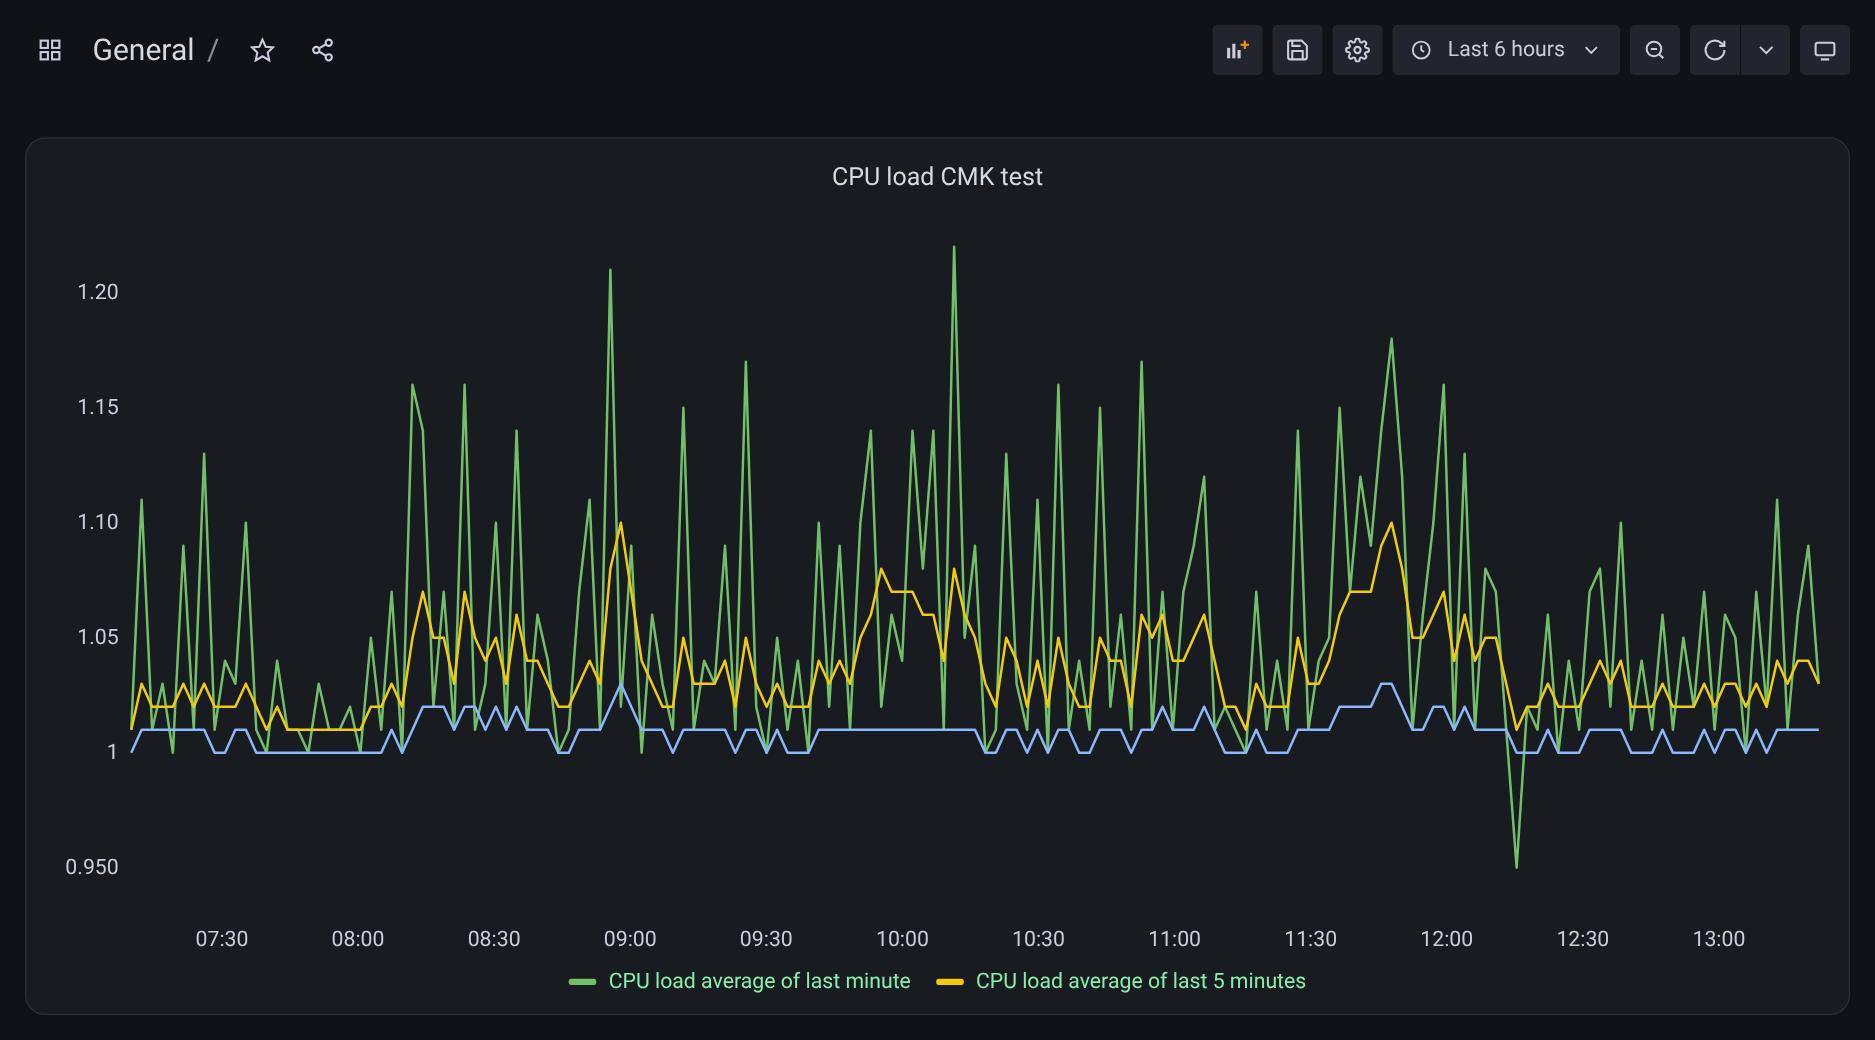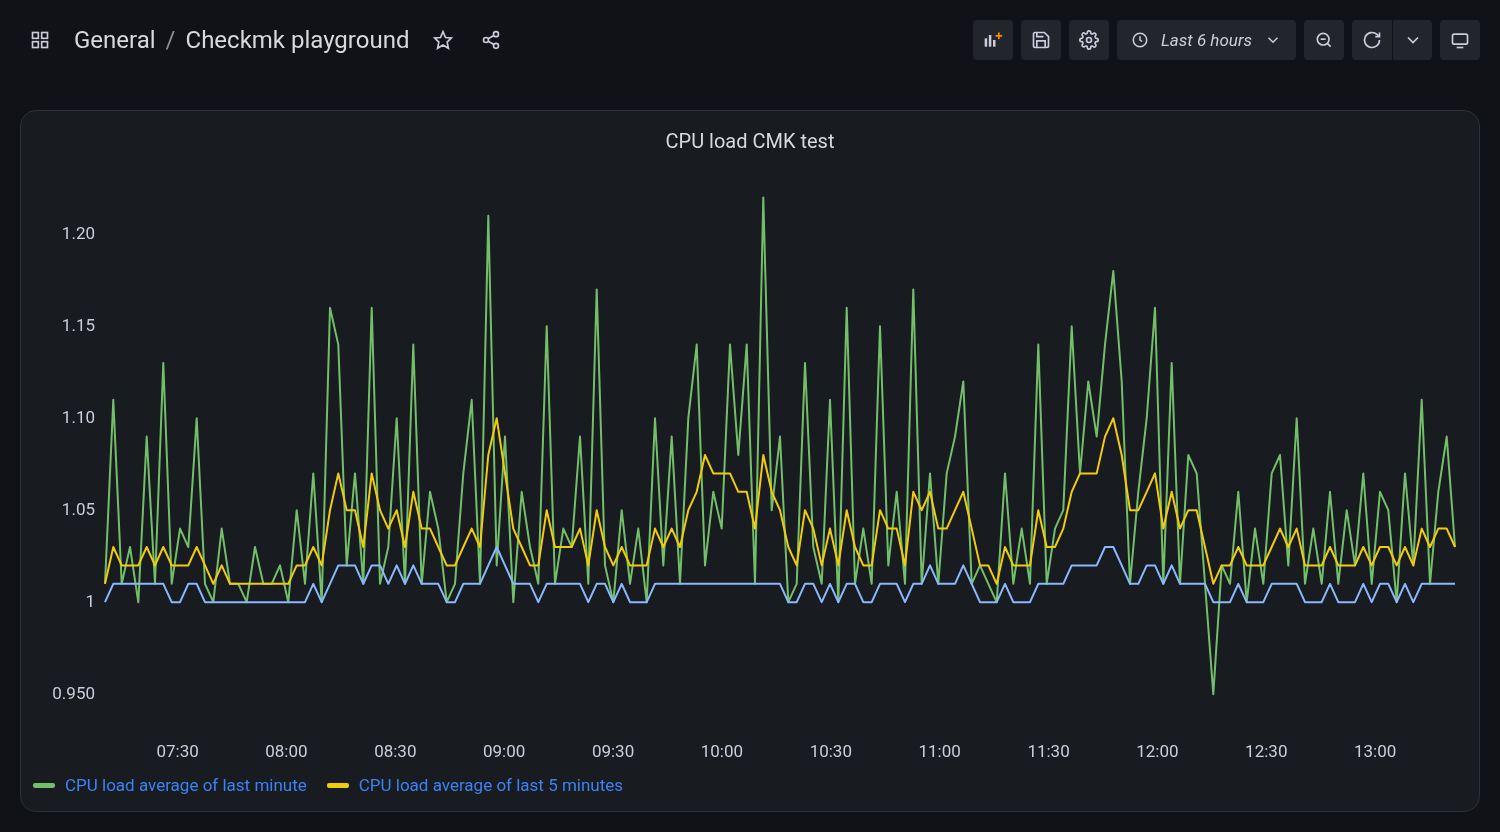--- a/index.html
+++ b/index.html
@@ -46,21 +46,20 @@
     display: flex;
     align-items: center;
     gap: 12px;
     background: #22252b;
     border-radius: 4px;
     height: 40px;
     padding: 0 14px;
     cursor: pointer;
     font-size: 17px;
     color: #ccccdc;
-    font-style: italic;
   }
   .time-picker svg { width: 18px; height: 18px; }
   .btn-group { display: flex; }
   .btn-group .icon-btn.boxed:first-child { border-top-right-radius: 0; border-bottom-right-radius: 0; }
   .btn-group .icon-btn.boxed:last-child { border-top-left-radius: 0; border-bottom-left-radius: 0; border-left: 1px solid #111217; }
   .spacer { flex: 1; }
   .panel {
     position: absolute;
     left: 20px; right: 20px; top: 110px; bottom: 20px;
     background: #181b1f;
@@ -76,46 +75,45 @@
     color: #d8d9da;
     margin-bottom: 6px;
   }
   .chart-wrap {
     flex: 1;
     position: relative;
   }
   svg.chart { position: absolute; inset: 0; width: 100%; height: 100%; }
   .legend {
     display: flex;
-    justify-content: flex-start;
+    justify-content: center;
     gap: 20px;
     padding: 8px 0 4px 0;
     font-size: 17px;
-    color: #3b82f6;
+    color: #86efac;
   }
   .legend-item { display: flex; align-items: center; gap: 10px; }
   .legend-swatch { width: 22px; height: 5px; border-radius: 2px; }
   .orange-plus { fill: #ff8c00; }
 </style>
 </head>
 <body>
 
 <div class="toolbar">
   <span class="icon-btn">
     <svg viewBox="0 0 24 24" fill="none" stroke="currentColor" stroke-width="2">
       <rect x="3" y="3" width="7" height="7"></rect>
         <rect x="14" y="3" width="7" height="7"></rect>
       <rect x="3" y="14" width="7" height="7"></rect>
         <rect x="14" y="14" width="7" height="7"></rect>
     </svg>
   </span>
   <div class="breadcrumb">
     <span>General</span>
     <span class="sep">/</span>
-    <span>Checkmk playground</span>
   </div>
   <span class="icon-btn">
     <svg viewBox="0 0 24 24" fill="none" stroke="currentColor" stroke-width="2">
         <polygon points="12 2 15 9 22 9.5 17 14.5 18.5 22 12 18 5.5 22 7 14.5 2 9.5 9 9"></polygon>
       </svg>
   </span>
   <span class="icon-btn">
     <svg viewBox="0 0 24 24" fill="none" stroke="currentColor" stroke-width="2">
       <circle cx="18" cy="5" r="3"></circle>
         <circle cx="6" cy="12" r="3"></circle>

